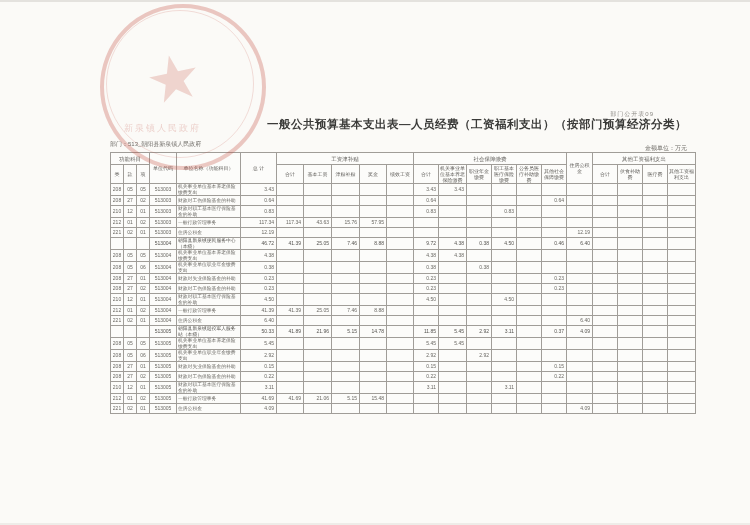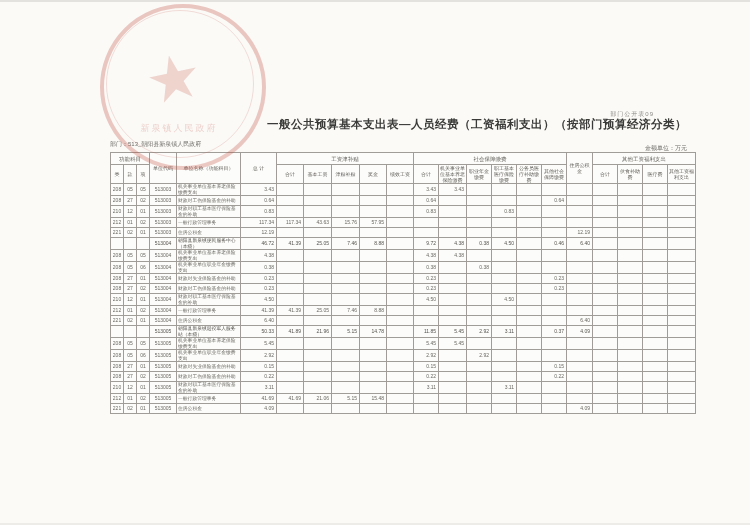--- a/index.html
+++ b/index.html
@@ -43,21 +43,21 @@
     position:absolute;top:6px;left:6px;width:146px;height:146px;
     border:1px solid rgba(196,78,66,0.18);border-radius:50%;
   }
   .seal .star{
     position:absolute;top:38px;left:46px;
     font-size:62px;color:rgba(196,78,66,0.22);
     transform:rotate(-12deg);
   }
   .seal .seal-text{
     position:absolute;top:118px;left:24px;width:110px;
-    text-align:center;font-size:9px;color:rgba(196,78,66,0.25);
+    text-align:left;font-size:9px;color:rgba(196,78,66,0.25);
     letter-spacing:2px;
   }
 
   .table-wrap{
     position:absolute;top:152px;left:110px;width:578px;
   }
   table{
     border-collapse:collapse;table-layout:fixed;width:578px;
     background:rgba(255,255,255,0.4);
   }

